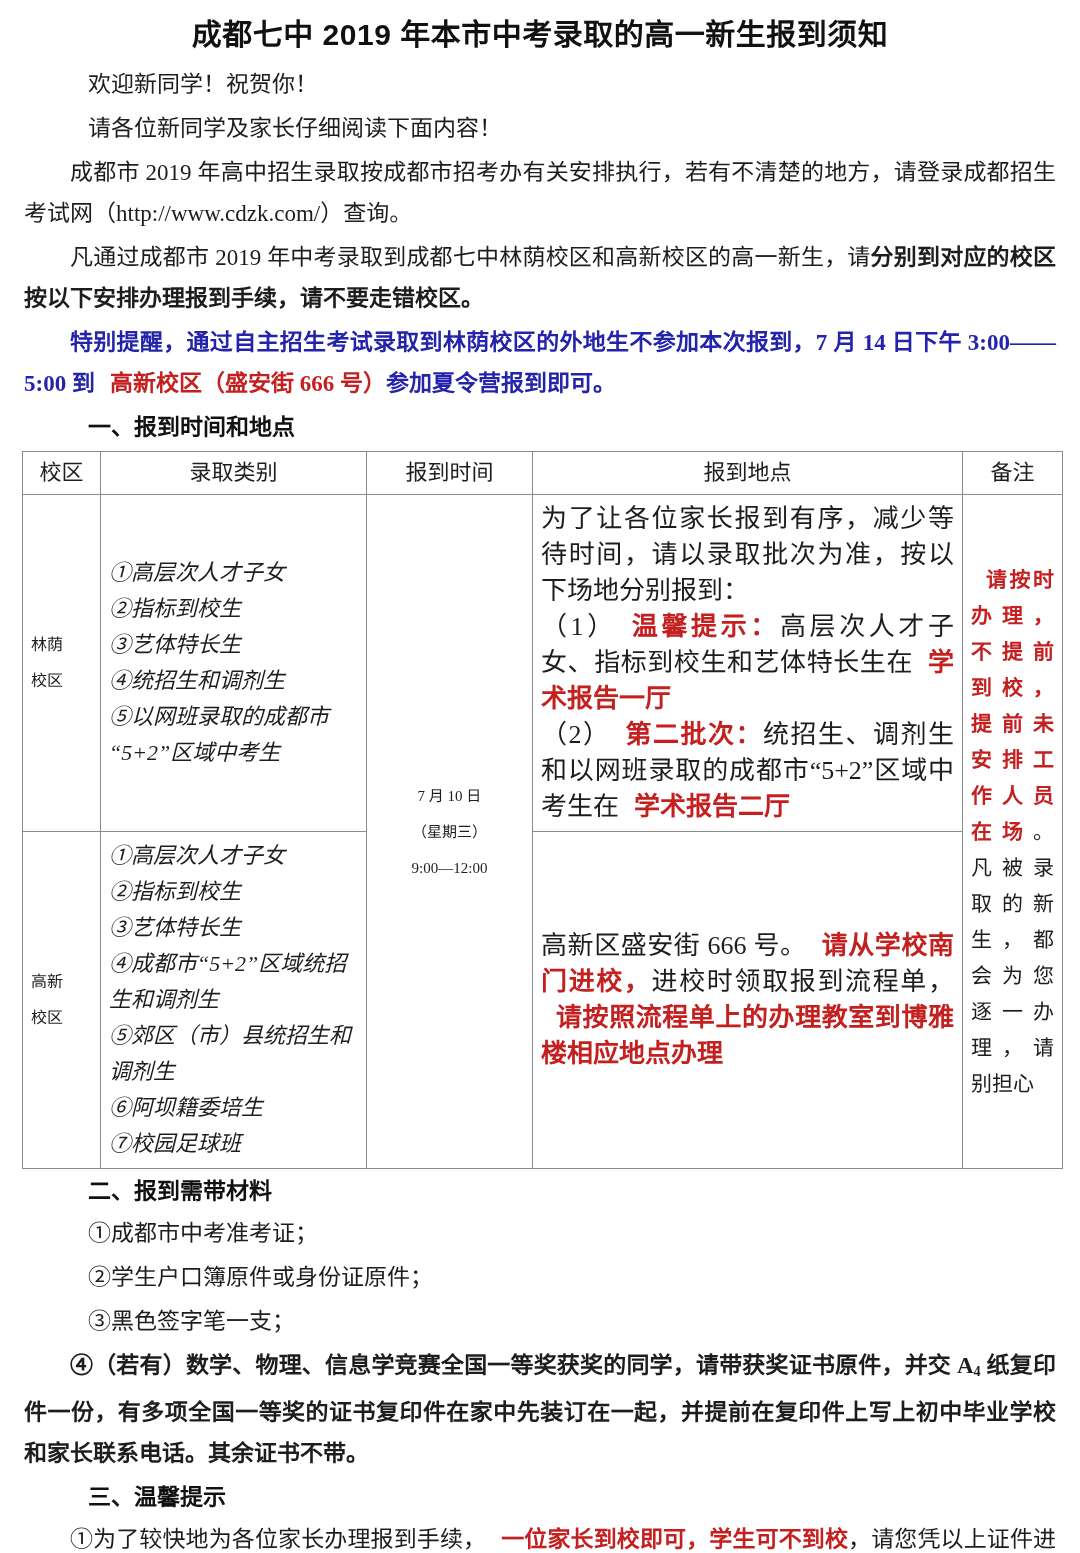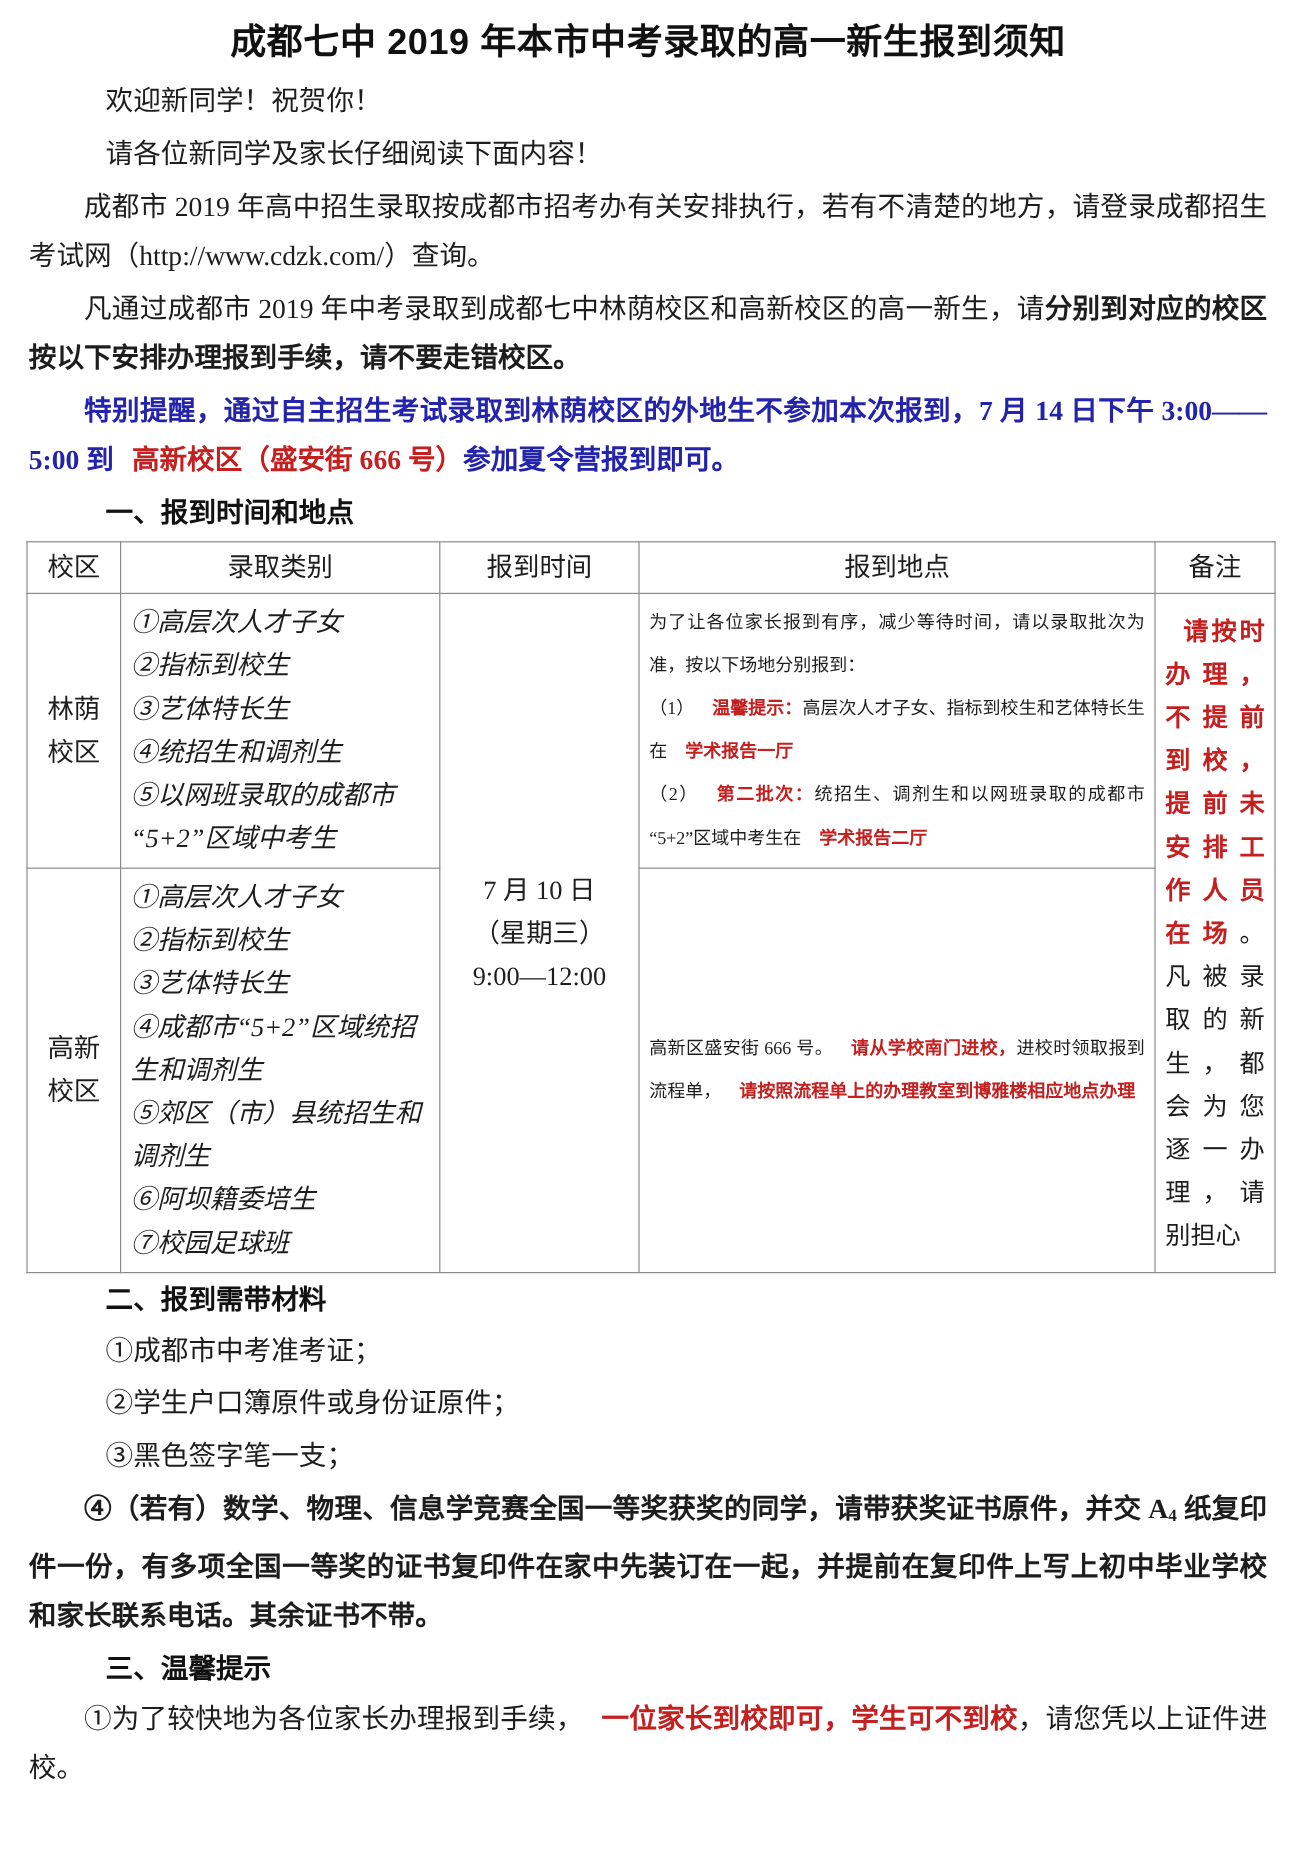--- a/index.html
+++ b/index.html
@@ -82,38 +82,37 @@
     line-height: 36px;
   }
   table.reg-table th {
     text-align: center;
     font-weight: normal;
     font-size: 22px;
     padding: 8px 4px;
     line-height: 26px;
   }
   td.campus {
-    text-align: center;
-    font-size: 22px;
+    font-size: 16px;
     line-height: 34px;
     width: 78px;
   }
   td.category {
     font-size: 22px;
     line-height: 42px;
     padding-left: 14px;
   }
   td.time {
     text-align: center;
-    font-size: 22px;
+    font-size: 15px;
     line-height: 40px;
     margin-top: 24px;
   }
   td.place {
-    font-size: 15px;
+    font-size: 26px;
     line-height: 37px;
     text-align: justify;
     text-justify: inter-ideograph;
     padding: 10px 10px;
   }
   td.remark {
     font-size: 21px;
     line-height: 35px;
     text-align: justify;
     text-justify: inter-ideograph;

